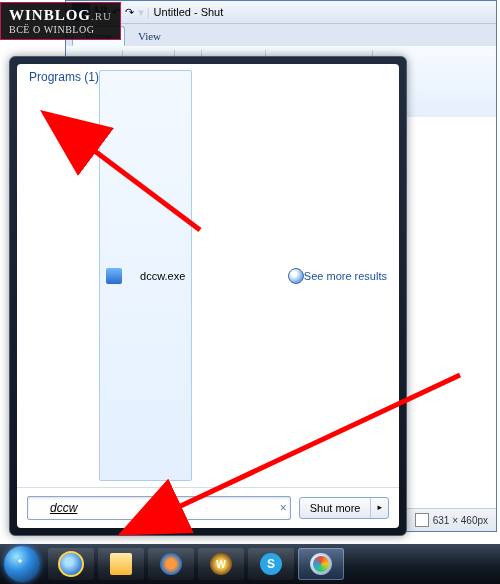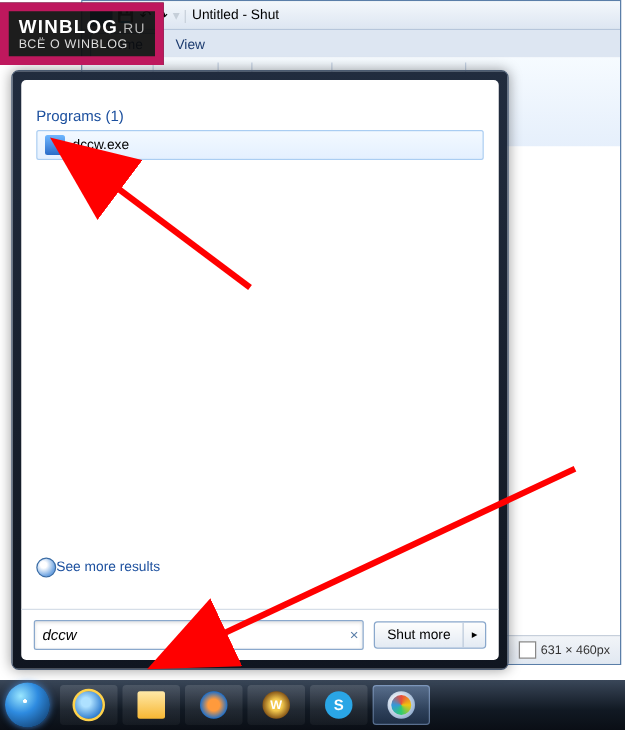--- a/index.html
+++ b/index.html
@@ -4,57 +4,57 @@
 <style>
 html,body{margin:0;padding:0;font-family:"Segoe UI",Tahoma,sans-serif;font-size:11px;background:#fff;}
 .stage{position:relative;width:500px;height:584px;overflow:hidden;}
 
 
 .paint{position:absolute;left:65px;top:0;width:430px;height:530px;background:#fff;border:1px solid #5a7ea8;}
 .paint-titlebar{height:22px;background:linear-gradient(#f3f7fb,#dde6f2);display:flex;align-items:center;padding:0 6px;color:#000;font-size:11px;border-bottom:1px solid #b6c6db;}
 .paint-titlebar .menu-icon{width:18px;height:18px;background:#3b6ea5;border-radius:2px;margin-right:4px;}
 .paint-titlebar .sep{color:#c6cfd9;margin:0 4px;}
 .ribbon-tabs{height:22px;display:flex;align-items:flex-end;background:#dde6f2;padding-left:6px;}
-.ribbon-tab{padding:3px 12px;font-size:11px;border:1px solid transparent;color:#1b3a6e;}
+.ribbon-tab{padding:3px 12px;font-size:11px;border:1px solid transparent;color:#1b3a6e;font-family:Liberation Serif, serif;}
 .ribbon-tab.active{background:#f6fbff;border:1px solid #8faed1;border-bottom:1px solid #f6fbff;border-radius:3px 3px 0 0;}
 .ribbon{height:70px;background:linear-gradient(#f6fbff,#e4eefb);border-bottom:1px solid #9cb6d3;display:flex;padding:4px;color:#1b3a6e;font-size:10px;}
 .ribbon .grp{border-right:1px solid #c6d4e6;padding:0 6px;display:flex;flex-direction:column;justify-content:space-around;}
 .ribbon .btn{display:flex;align-items:center;gap:3px;}
 .ribbon .ic{width:14px;height:14px;display:inline-block;}
 .ribbon .big{display:flex;flex-direction:column;align-items:center;justify-content:center;padding:2px 6px;border-radius:3px;}
 .ribbon .big.sel{background:linear-gradient(#ffe9a8,#ffc94a);border:1px solid #e7a935;}
 .ribbon .shapes{display:flex;flex-wrap:wrap;width:90px;gap:3px;padding:2px;}
 .ribbon .shapes span{width:12px;height:12px;border:1px solid #3b6ea5;display:inline-block;}
 .paint-canvas{position:absolute;left:0;top:116px;right:0;bottom:22px;background:#fff;}
 .paint-status{position:absolute;left:0;bottom:0;right:0;height:22px;background:linear-gradient(#f1f4f8,#e1e8f1);border-top:1px solid #c6cfdb;display:flex;align-items:center;justify-content:flex-end;padding:0 8px;font-size:10px;color:#333;}
 .paint-status .dim-ic{width:12px;height:12px;margin-right:4px;background:#fff;border:1px solid #888;}
 
 
-.watermark{position:absolute;left:0;top:2px;background:rgba(10,10,10,.92);color:#fff;padding:4px 8px;border:7px solid #be185d;font-family:Liberation Sans, sans-serif;z-index:40;}
+.watermark{position:absolute;left:0;top:2px;background:rgba(10,10,10,.92);color:#fff;padding:4px 8px;border:1px solid #be185d;font-family:Liberation Serif, serif;z-index:40;}
 .watermark .wm1{font-size:15px;letter-spacing:1px;}
 .watermark .wm1 b{font-weight:700;}
 .watermark .wm1 i{font-style:normal;color:#b8b8b8;font-size:11px;}
 .watermark .wm2{font-size:10px;letter-spacing:.5px;color:#ddd;}
 
 
 .startmenu{position:absolute;left:9px;top:56px;width:398px;height:480px;z-index:30;}
 .sm-outer{border:1px solid #4a5a70;border-radius:6px;box-shadow:0 0 10px rgba(0,0,0,.4);background:linear-gradient(#212c3e,#101620);padding:7px;height:100%;box-sizing:border-box;}
 .sm-inner{background:#fff;border-radius:4px;height:100%;display:flex;flex-direction:column;}
-.sm-body{flex:1;padding:22px 12px;display:flex;flex-direction:column;}
+.sm-body{flex:1;padding:6px 12px;display:flex;flex-direction:row;}
 .sm-cat{color:#1b4f9e;font-size:12px;margin-bottom:4px;}
-.sm-result{display:flex;align-items:center;gap:6px;padding:3px 6px;border:1px solid #aacdf2;background:linear-gradient(#f3f9ff,#e4f0ff);border-radius:2px;color:#000;}
+.sm-result{display:flex;align-items:center;gap:18px;padding:3px 6px;border:1px solid #aacdf2;background:linear-gradient(#f3f9ff,#e4f0ff);border-radius:2px;color:#000;}
 .sm-result .ric{width:16px;height:16px;background:linear-gradient(#6fb7ff,#2a6cc9);border-radius:2px;}
 .sm-spacer{flex:1;}
 .sm-link{display:flex;align-items:center;gap:0;color:#1b4f9e;padding:3px 0;font-size:11px;}
 .sm-link .lic{width:14px;height:14px;border-radius:50%;}
 .sm-link .lic.search{background:radial-gradient(circle at 35% 35%,#fff 20%,#6fa4e1 70%);border:1px solid #3a6ca5;}
 .sm-link .lic.ie{background:radial-gradient(circle at 40% 40%,#aee1ff 20%,#1e6fc9 80%);}
 .sm-footer{border-top:1px solid #d6dee8;padding:8px 10px;display:flex;align-items:center;gap:8px;}
 .searchbox{flex:1;position:relative;}
-.searchbox input{width:100%;box-sizing:border-box;border:1px solid #8aa8cc;border-radius:2px;padding:4px 20px 4px 6px;font-size:12px;font-style:italic;color:#000;outline:none;box-shadow:inset 0 1px 3px rgba(0,0,0,.15);}
+.searchbox input{width:100%;box-sizing:border-box;border:1px solid #8aa8cc;border-radius:2px;padding:4px 20px 4px 22px;font-size:12px;font-style:italic;color:#000;outline:none;box-shadow:inset 0 1px 3px rgba(0,0,0,.15);text-decoration:underline;}
 .searchbox .clr{position:absolute;right:4px;top:50%;transform:translateY(-50%);color:#5a7ea8;font-size:12px;cursor:pointer;}
 .shutdown{display:flex;border:1px solid #8aa8cc;border-radius:3px;overflow:hidden;background:linear-gradient(#fdfdfd,#e3eaf3);}
 .shutdown .sd-main{padding:4px 10px;font-size:11px;border-right:1px solid #bcc9da;}
 .shutdown .sd-arrow{padding:4px 6px;font-size:9px;}
 
 
 .taskbar{position:absolute;left:0;bottom:0;width:500px;height:40px;background:linear-gradient(#3a4759,#111923 60%,#0a0e15);display:flex;align-items:center;padding:0 4px;z-index:20;}
 .start-orb{width:36px;height:36px;border-radius:50%;background:radial-gradient(circle at 35% 30%,#9ae7ff 0%,#2e8be0 40%,#0b2c53 100%);box-shadow:0 0 6px rgba(80,160,255,.7);margin-right:6px;position:relative;}
 .start-orb::after{content:"";position:absolute;inset:8px;border-radius:50%;background:radial-gradient(circle at 40% 35%,#fff 8%,transparent 10%);} 
 .tb-btn{width:46px;height:32px;margin:0 2px;border-radius:3px;background:linear-gradient(rgba(255,255,255,.12),rgba(255,255,255,.04));display:flex;align-items:center;justify-content:center;}

